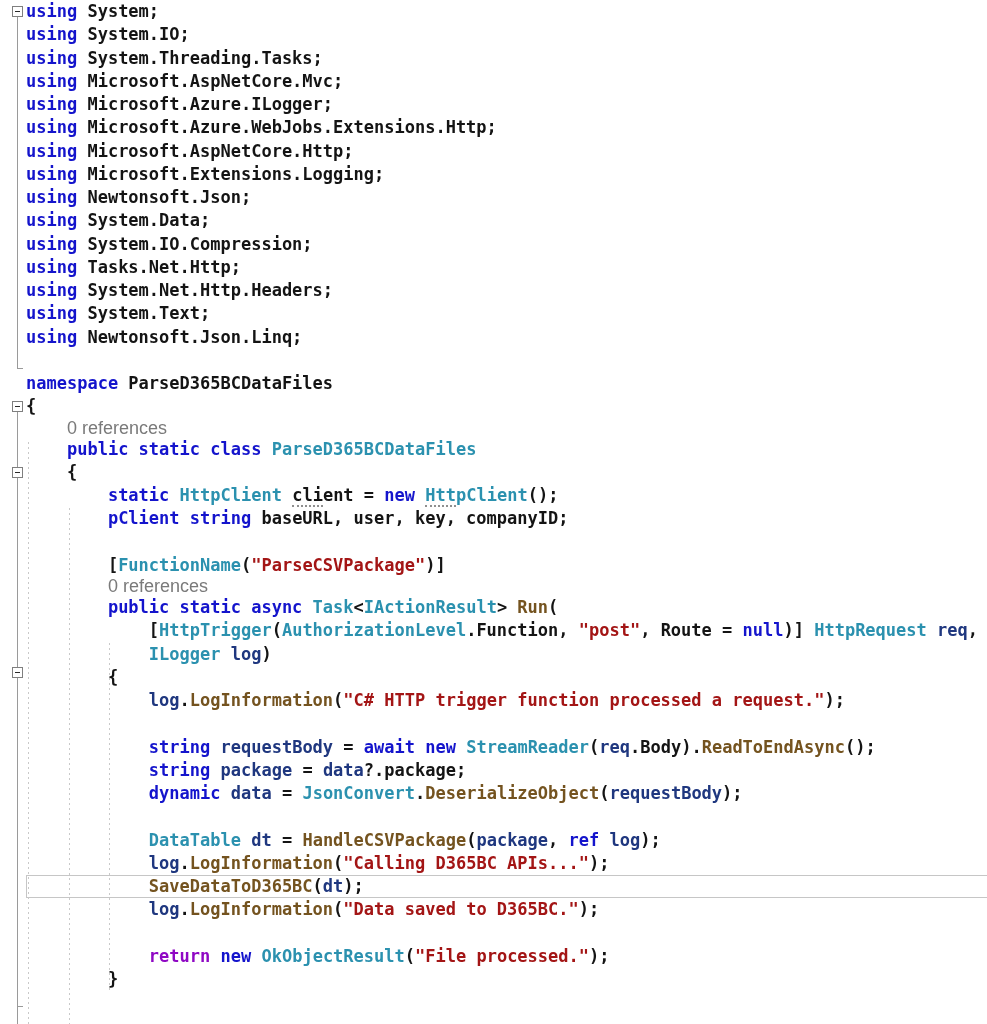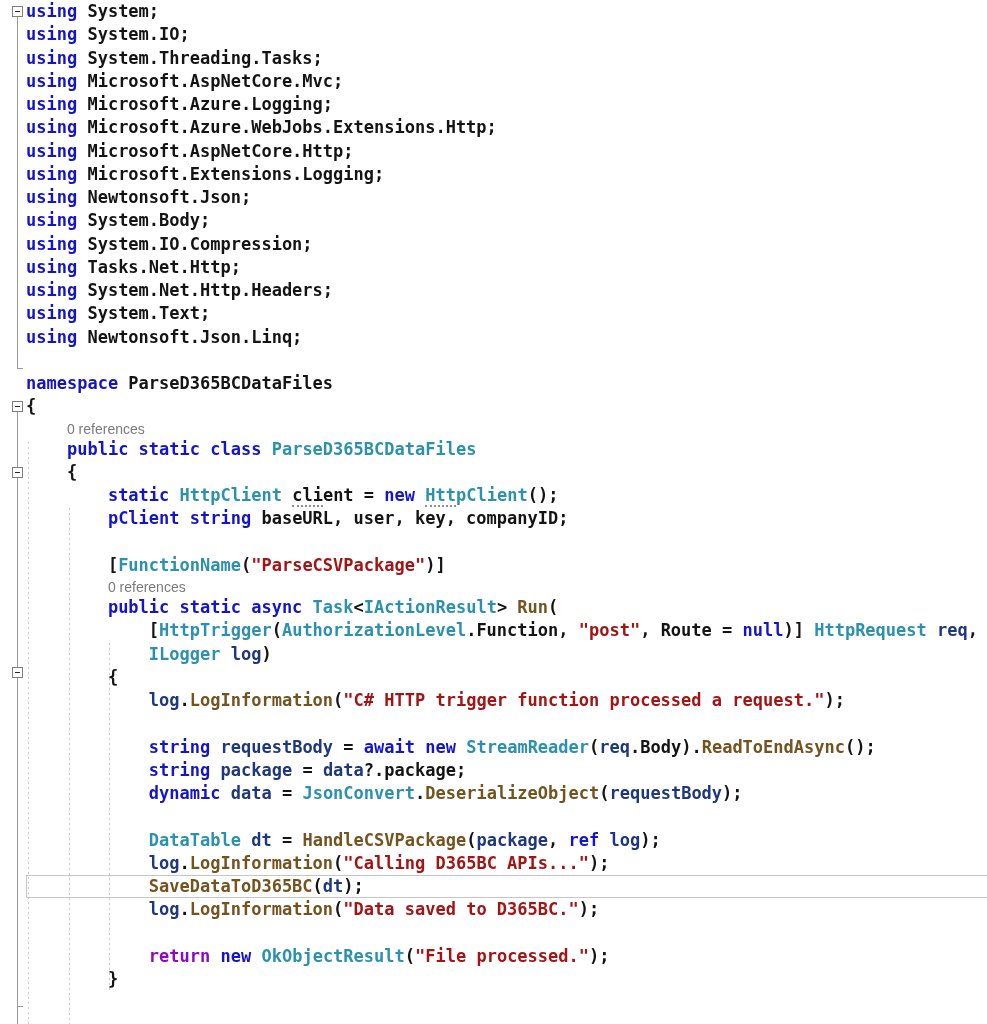--- a/index.html
+++ b/index.html
@@ -19,21 +19,21 @@
     height:23.25px;line-height:23.25px;
     white-space:pre;
     font-family:"DejaVu Sans Mono",monospace;
     font-size:17px;font-weight:bold;
     color:var(--pln);
   }
   .line.codelens{height:19px;line-height:19px;}
   .line.current{box-shadow:inset 0 0 0 1px var(--curline);}
   .cl{
     font-family:"Liberation Sans",sans-serif;
-    font-weight:normal;font-size:14px;
+    font-weight:normal;font-size:18px;
     color:var(--cl);
     display:inline-block;
   }
   .c-kw  {color:var(--kw);}
   .c-ctrl{color:var(--ctrl);}
   .c-typ {color:var(--typ);}
   .c-mth {color:var(--mth);}
   .c-loc {color:var(--loc);}
   .c-str {color:var(--str);}
   .c-pln {color:var(--pln);}
@@ -58,26 +58,26 @@
 </head>
 <body>
 
 <div id="editor">
 
   <div class="code-area">
       <div class="line"><span class="c-kw">using</span><span class="c-pln"> System;</span></div>
       <div class="line"><span class="c-kw">using</span><span class="c-pln"> System.IO;</span></div>
       <div class="line"><span class="c-kw">using</span><span class="c-pln"> System.Threading.Tasks;</span></div>
       <div class="line"><span class="c-kw">using</span><span class="c-pln"> Microsoft.AspNetCore.Mvc;</span></div>
-      <div class="line"><span class="c-kw">using</span><span class="c-pln"> Microsoft.Azure.Logging;</span></div>
+      <div class="line"><span class="c-kw">using</span><span class="c-pln"> Microsoft.Azure.ILogger;</span></div>
       <div class="line"><span class="c-kw">using</span><span class="c-pln"> Microsoft.Azure.WebJobs.Extensions.Http;</span></div>
       <div class="line"><span class="c-kw">using</span><span class="c-pln"> Microsoft.AspNetCore.Http;</span></div>
       <div class="line"><span class="c-kw">using</span><span class="c-pln"> Microsoft.Extensions.Logging;</span></div>
       <div class="line"><span class="c-kw">using</span><span class="c-pln"> Newtonsoft.Json;</span></div>
-      <div class="line"><span class="c-kw">using</span><span class="c-pln"> System.Body;</span></div>
+      <div class="line"><span class="c-kw">using</span><span class="c-pln"> System.Data;</span></div>
       <div class="line"><span class="c-kw">using</span><span class="c-pln"> System.IO.Compression;</span></div>
       <div class="line"><span class="c-kw">using</span><span class="c-pln"> Tasks.Net.Http;</span></div>
       <div class="line"><span class="c-kw">using</span><span class="c-pln"> System.Net.Http.Headers;</span></div>
       <div class="line"><span class="c-kw">using</span><span class="c-pln"> System.Text;</span></div>
       <div class="line"><span class="c-kw">using</span><span class="c-pln"> Newtonsoft.Json.Linq;</span></div>
       <div class="line"></div>
       <div class="line"><span class="c-kw">namespace</span><span class="c-pln"> ParseD365BCDataFiles</span></div>
       <div class="line"><span class="c-pln">{</span></div>
       <div class="line codelens"><span class="cl" style="padding-left: 40.94px;">0 references</span></div>
       <div class="line"><span class="c-pln">    </span><span class="c-kw">public static class</span><span class="c-pln"> </span><span class="c-typ">ParseD365BCDataFiles</span></div>

